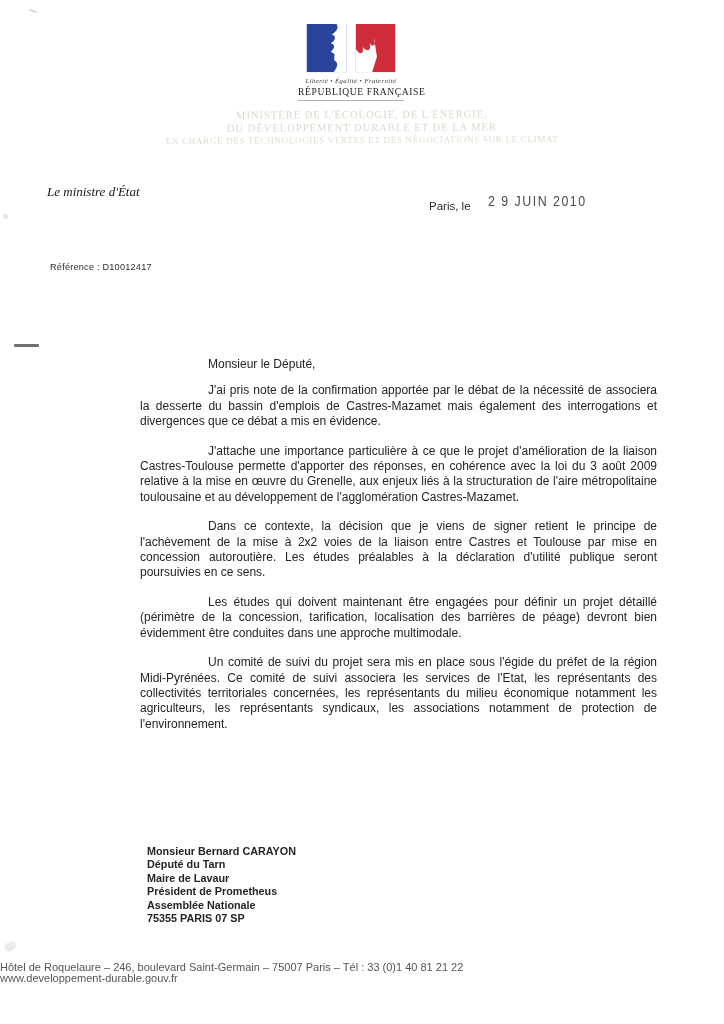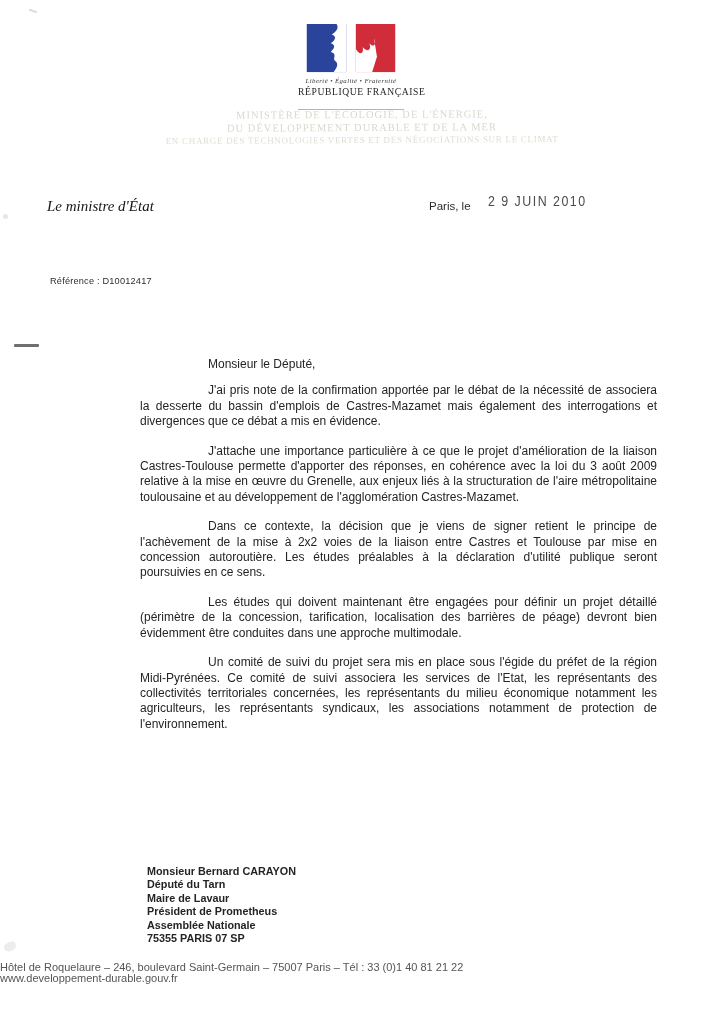--- a/index.html
+++ b/index.html
@@ -21,64 +21,64 @@
   .logo-motto{
     font-family:"Liberation Serif",serif;
     font-style:italic;
     font-size:6.8px;letter-spacing:.4px;
     color:#3a3a3a;margin-top:3px;white-space:nowrap;
   }
   .logo-republic{
     font-family:"Liberation Serif",serif;
     font-size:9.6px;letter-spacing:.6px;
     color:#1f1f1f;margin-top:2px;white-space:nowrap;
-    padding-bottom:12px;border-bottom:1px solid #b5b5b0;
+    padding-bottom:3px;border-bottom:1px solid #b5b5b0;
   }
   
   .ministry{
     position:absolute;top:108px;left:0;width:100%;
     text-align:center;
     font-family:"Liberation Serif",serif;
     color:#d9d9cf;
     transform:rotate(-.3deg);
   }
   .ministry .l1,.ministry .l2{font-size:10.5px;line-height:13px;letter-spacing:1px;}
   .ministry .l3{font-size:9px;line-height:13px;letter-spacing:.7px;color:#deded4;}
   
   .sender-title{
-    position:absolute;left:47px;top:198px;
+    position:absolute;left:47px;top:184px;
     font-family:"Liberation Serif",serif;
-    font-style:italic;font-size:15px;color:#161616;
+    font-style:italic;font-size:13px;color:#161616;
   }
   .place-label{position:absolute;left:421px;top:200px;font-size:11.5px;color:#2b2b2b;margin-left:8px;}
   .date-stamp{
     position:absolute;left:488px;top:193px;
     font-size:13.5px;letter-spacing:1.6px;color:#4c4c4c;
     transform:scale(.92,1.12);transform-origin:left top;
     white-space:nowrap;
   }
   
-  .reference{position:absolute;left:50px;top:276px;font-size:9.2px;color:#2e2e2e;letter-spacing:.2px;}
+  .reference{position:absolute;left:50px;top:262px;font-size:9.2px;color:#2e2e2e;letter-spacing:.2px;}
   
   .fold-mark{position:absolute;left:14px;top:344px;width:25px;height:3px;background:#6f6f6f;border-radius:1px;}
   .smudge-top{position:absolute;left:29px;top:10px;width:8px;height:2px;background:#d9d9d9;transform:rotate(20deg);}
   .smudge-left{position:absolute;left:3px;top:214px;width:5px;height:5px;background:#e6e6e6;border-radius:50%;}
   .smudge-bottom{position:absolute;left:4px;top:942px;width:12px;height:9px;background:#ececec;border-radius:50% 30% 50% 40%;transform:rotate(-15deg);}
   
   .body-text{
     position:absolute;left:140px;top:357px;width:517px;
     font-size:12px;line-height:15.3px;color:#242424;
     text-align:justify;
   }
   .salutation{text-indent:68px;margin:0 0 11px 0;text-align:left;}
   .body-text p{text-indent:68px;margin:0 0 14.5px 0;}
   
   .recipient{
     position:absolute;left:147px;top:845px;
-    font-size:10.8px;font-weight:bold;line-height:13.4px;color:#242424;margin-top:20px;
+    font-size:10.8px;font-weight:bold;line-height:13.4px;color:#242424;
   }
   
   .footer{
     position:absolute;left:0;top:962px;width:100%;
     font-size:11px;line-height:11px;color:#555;
   }
   .footer .url{}
 </style>
 </head>
 <body>

